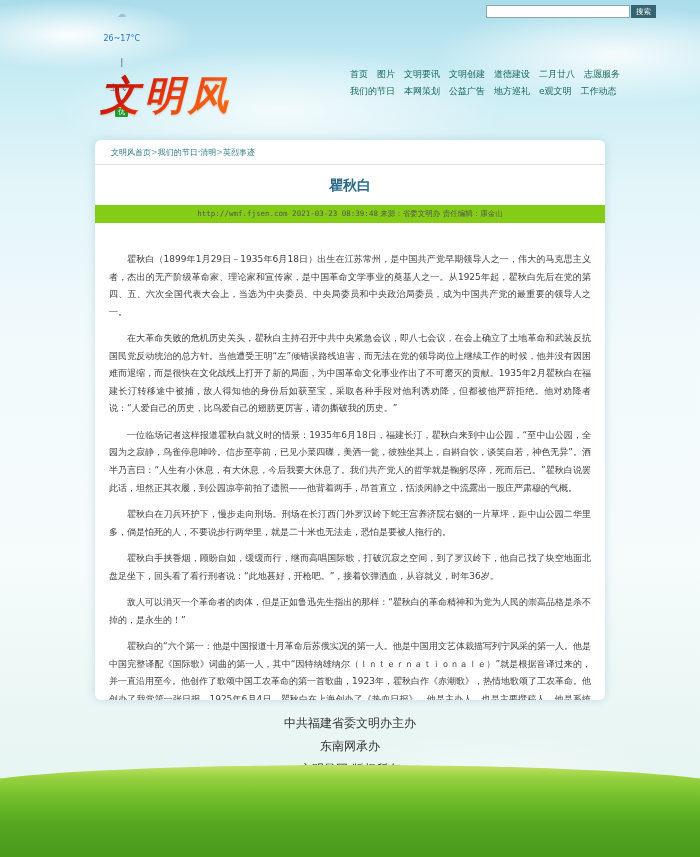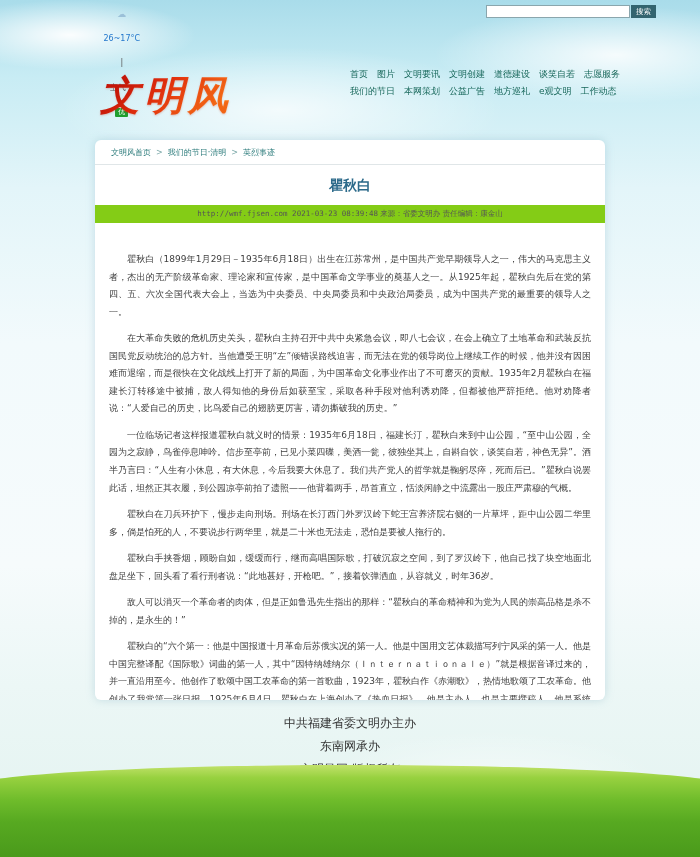--- a/index.html
+++ b/index.html
@@ -56,21 +56,21 @@
   .mainnav .row { display:flex; flex-wrap:nowrap; gap:9px; }
   .mainnav a { color:#17675a; text-decoration:none; white-space:nowrap; cursor:pointer; }
   
   .card {
     position:absolute; left:95px; top:140px; width:510px; height:560px;
     background:#fff; border-radius:6px; box-shadow:0 0 8px rgba(120,170,190,.35);
     overflow:hidden;
   }
   .crumbs {
     padding:7px 16px 6px 16px; font-size:8px; color:#2a7a7a;
-    border-bottom:1px solid #e0e6e8; display:flex; gap:5px; align-items:center;
+    border-bottom:1px solid #e0e6e8; display:flex; align-items:center;
   }
   .crumbs a { color:#2a7a7a; text-decoration:none; cursor:pointer; }
   .crumbs .sep { color:#7aa8a8; }
   h1.art-title {
     text-align:center; font-size:14px; color:#2c6a8a; font-weight:bold;
     padding:12px 0 10px 0;
   }
   .meta {
     background:#84cc16; text-align:center; font-size:7.5px; color:#555;
     padding:4px 0; white-space:nowrap;
@@ -107,21 +107,21 @@
 
 <div class="siteheader">
   <div class="logo">文明风</div>
   <nav class="mainnav">
     <div class="row">
       <a>首页</a>
       <a>图片</a>
       <a>文明要讯</a>
       <a>文明创建</a>
       <a>道德建设</a>
-      <a>谈笑自若</a>
+      <a>二月廿八</a>
       <a>志愿服务</a>
     </div>
     <div class="row">
       <a>我们的节日</a>
       <a>本网策划</a>
       <a>公益广告</a>
       <a>地方巡礼</a>
       <a>e观文明</a>
       <a>工作动态</a>
     </div>

